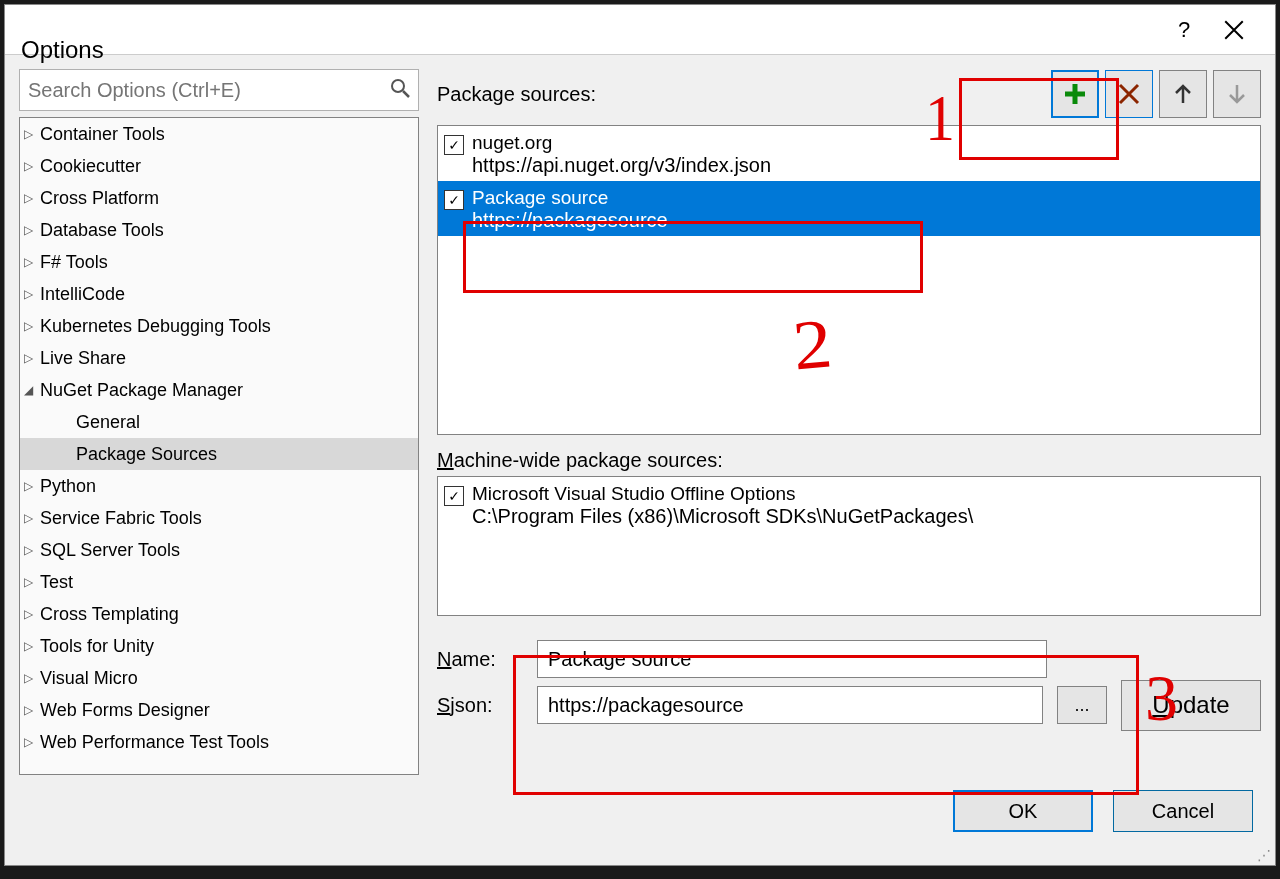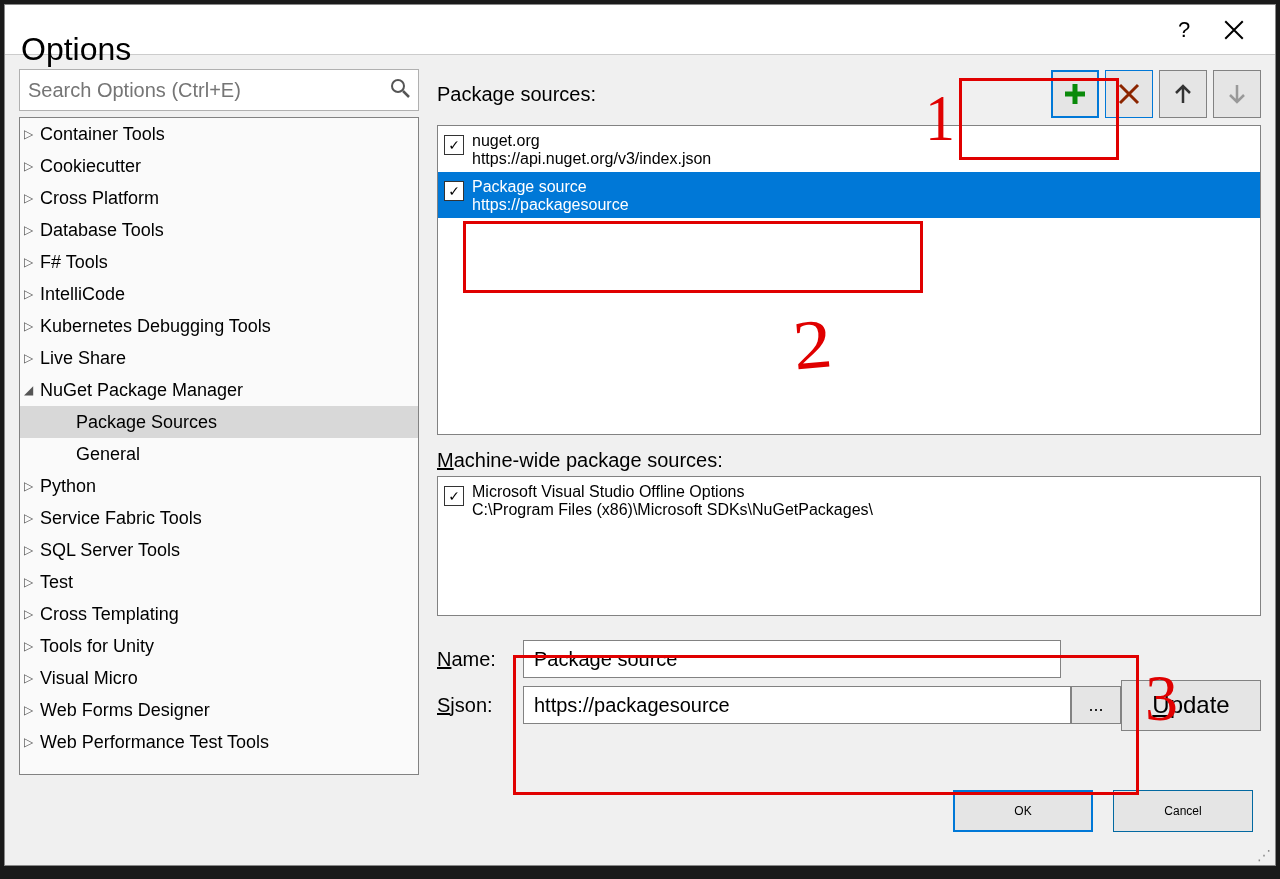--- a/index.html
+++ b/index.html
@@ -24,21 +24,21 @@
 .titlebar {
   height: 50px;
   background: #fff;
   display: flex;
   align-items: center;
   padding: 0 16px;
   border-bottom: 1px solid #ccc;
 }
 .titlebar .title {
   flex: 1;
-  font-size: 32px;
+  font-size: 24px;
   margin-top: 40px;
 }
 .titlebar .help, .titlebar .close {
   width: 50px;
   height: 50px;
   display: flex;
   align-items: center;
   justify-content: center;
   font-size: 22px;
   cursor: pointer;
@@ -156,40 +156,41 @@
   border: 1px solid #333;
   background: #fff;
   margin-top: 3px;
   display: flex;
   align-items: center;
   justify-content: center;
   font-size: 14px;
   color: #000;
   flex-shrink: 0;
 }
-.source-row .text .name { font-size: 16px; }
-.source-row .text .url { font-size: 16px; padding-left: 0; }
+.source-row .text .name { font-size: 19px; }
+.source-row .text .url { font-size: 20px; padding-left: 0; }
 .section-label {
   margin-top: 14px;
   font-size: 20px;
 }
 .section-label .u { text-decoration: underline; }
 .machine-list {
   border: 1px solid #828282;
   background: #fff;
   height: 140px;
   margin-top: 4px;
 }
 .form {
   margin-top: 20px;
 }
 .form-row {
   display: flex;
   align-items: center;
   height: 46px;
+  gap: 14px;
 }
 .form-row .flabel { width: 86px; font-size: 20px; }
 .form-row .flabel .u { text-decoration: underline; }
 .form-row input[type="text"] {
   flex: 1;
   height: 38px;
   border: 1px solid #828282;
   background: #fff;
   padding: 0 10px;
   font-size: 20px;
@@ -216,21 +217,21 @@
   height: 72px;
   display: flex;
   align-items: center;
   justify-content: flex-end;
   padding-right: 22px;
   gap: 20px;
 }
 .footer button {
   width: 140px;
   height: 42px;
-  font-size: 12px;
+  font-size: 20px;
   font-family: inherit;
   cursor: pointer;
 }
 .footer .ok { background: #e5e5e5; border: 2px solid #0078d7; }
 .footer .cancel { background: #e5e5e5; border: 1px solid #0369a1; }
 
 
 .annot {
   position: absolute;
   border: 3px solid #e00000;
@@ -319,27 +320,27 @@
             <span>Kubernetes Debugging Tools</span>
           </div>
           <div class="tree-item">
             <span class="arrow">▷</span>
             <span>Live Share</span>
           </div>
           <div class="tree-item">
             <span class="arrow">◢</span>
             <span>NuGet Package Manager</span>
           </div>
+          <div class="tree-item child">
+            <span class="arrow"></span>
+            <span>General</span>
+          </div>
           <div class="tree-item child selected">
             <span class="arrow"></span>
             <span>Package Sources</span>
-          </div>
-          <div class="tree-item child">
-            <span class="arrow"></span>
-            <span>General</span>
           </div>
           <div class="tree-item">
             <span class="arrow">▷</span>
             <span>Python</span>
           </div>
           <div class="tree-item">
             <span class="arrow">▷</span>
             <span>Service Fabric Tools</span>
           </div>
           <div class="tree-item">

